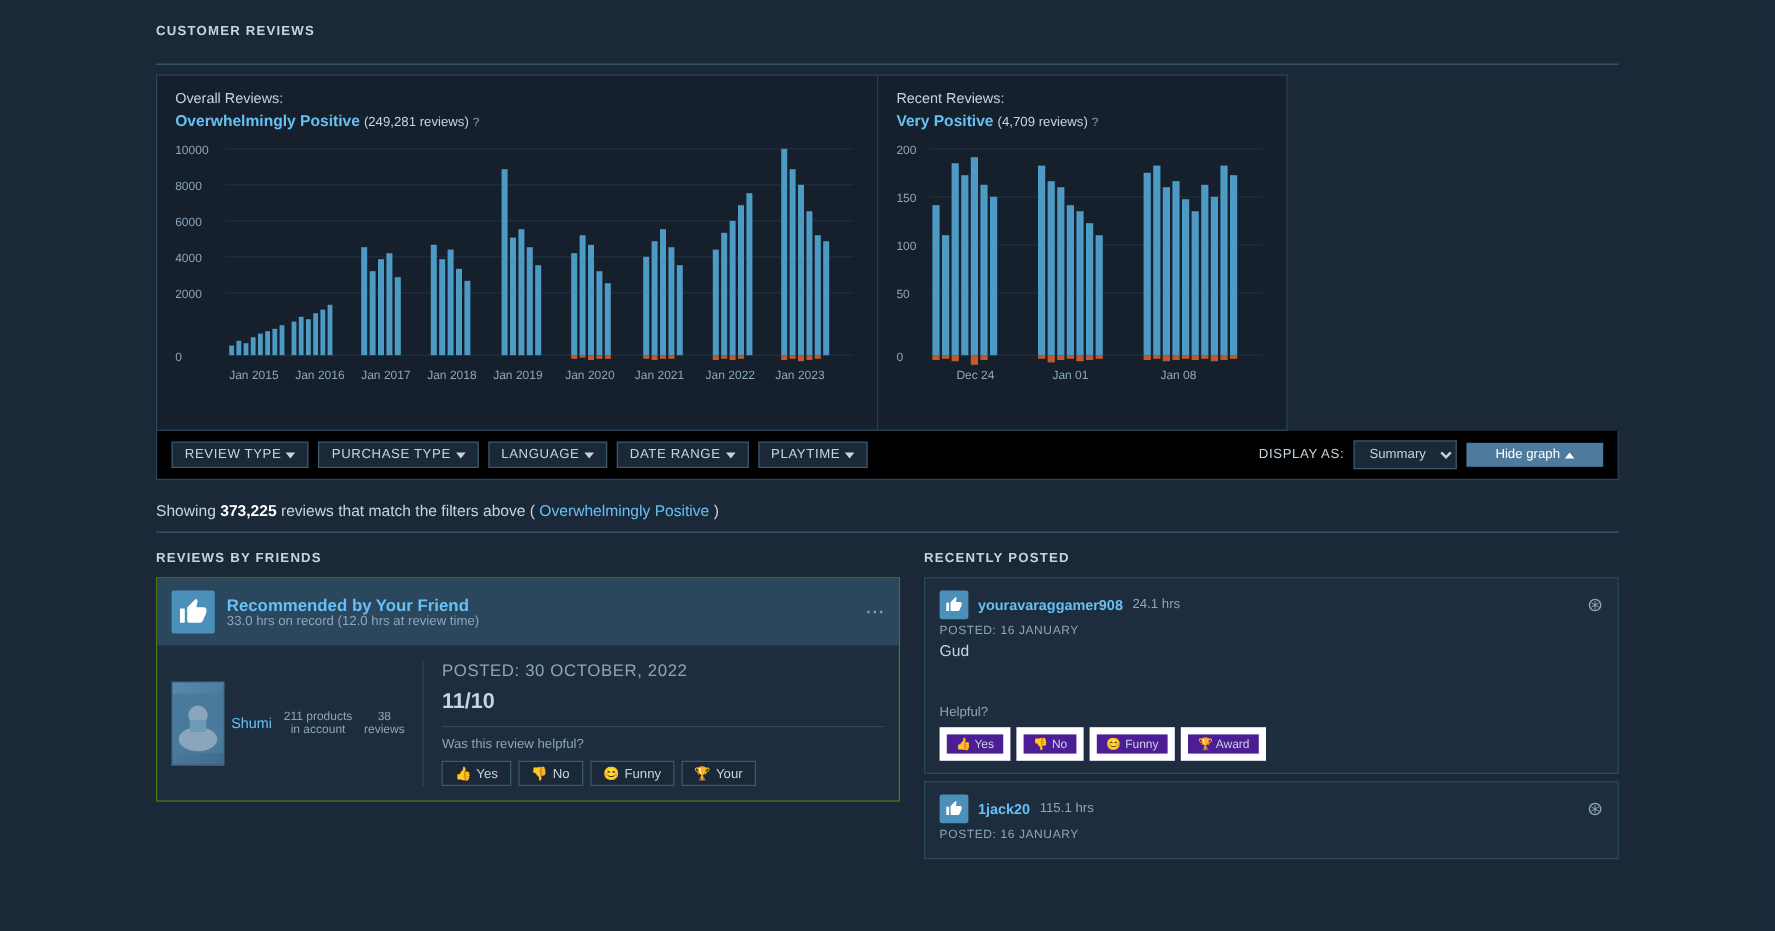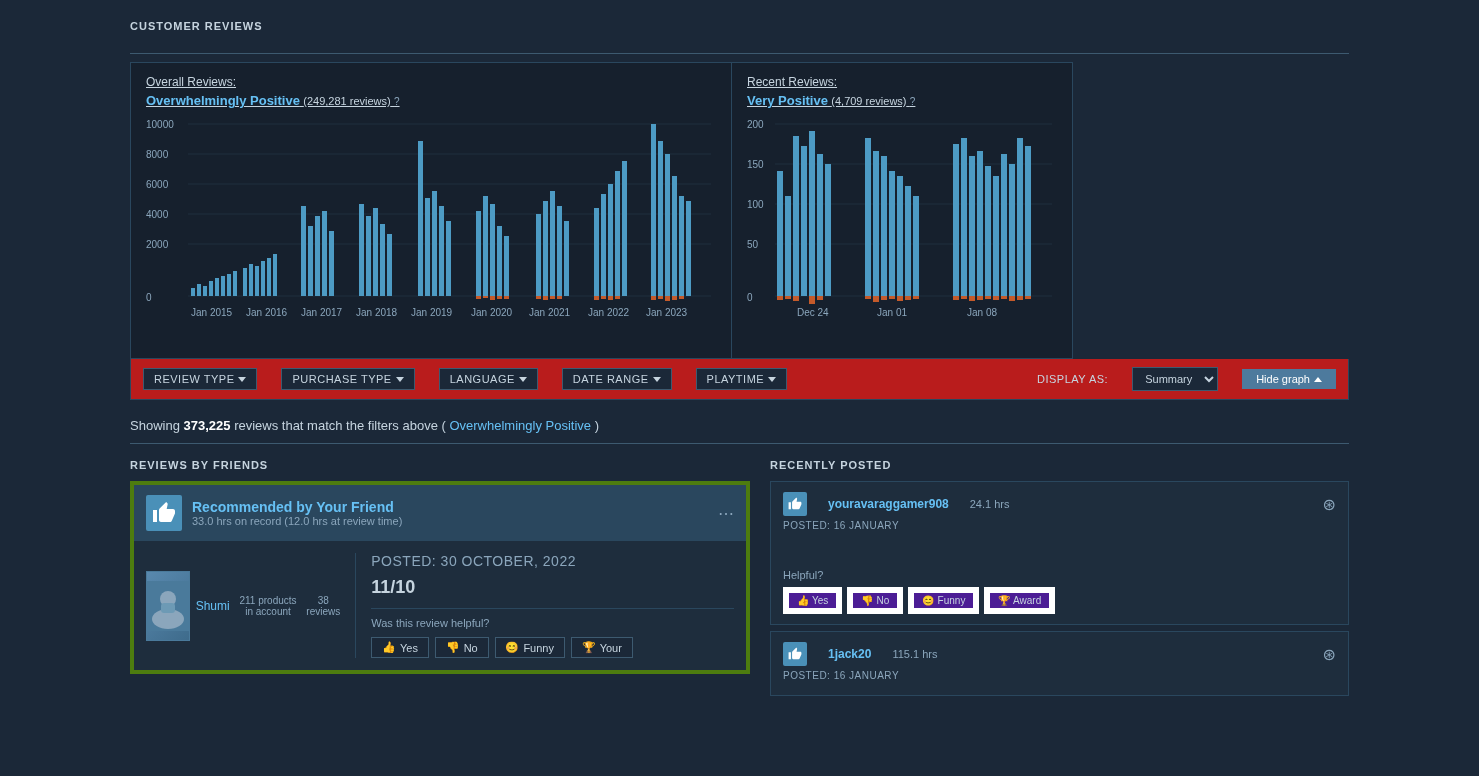--- a/index.html
+++ b/index.html
@@ -27,21 +27,20 @@
       margin-bottom: 8px;
       padding-bottom: 21px;
       border-bottom: 1px solid #3d5a70;
     }
 
     
     .charts-area {
       display: flex;
       gap: 0;
       margin-bottom: 0;
-      text-decoration: underline;
     }
 
     .overall-chart-box {
       background: #16202d;
       border: 1px solid #2a475e;
       flex: 0 0 600px;
       padding: 12px 15px;
     }
 
     .recent-chart-box {
@@ -75,27 +74,27 @@
       position: relative;
       margin-top: 8px;
     }
 
     .chart-svg {
       display: block;
     }
 
     
     .filters-row {
-      background: #b91c1c;
+      background: #000000;
       border: 1px solid #2a475e;
       border-top: none;
       padding: 8px 12px;
       display: flex;
       align-items: center;
-      gap: 24px;
+      gap: 8px;
       flex-wrap: wrap;
     }
 
     .filter-btn {
       background: #1b2838;
       border: 1px solid #3d5a70;
       color: #c6d4df;
       padding: 4px 10px;
       font-size: 11px;
       cursor: pointer;
@@ -119,21 +118,21 @@
       border: 1px solid #3d5a70;
       color: #c6d4df;
       padding: 4px 8px;
       font-size: 11px;
     }
 
     .hide-graph-btn {
       background: #4d7a9d;
       border: none;
       color: #fff;
-      padding: 4px 14px;
+      padding: 4px 24px;
       font-size: 11px;
       cursor: pointer;
       display: flex;
       align-items: center;
       gap: 4px;
     }
 
     
     .showing-reviews {
       padding: 18px 0 10px 0;
@@ -175,21 +174,21 @@
       font-weight: bold;
       letter-spacing: 1px;
       text-transform: uppercase;
       color: #c6d4df;
       margin-bottom: 10px;
     }
 
     
     .friend-review-card {
       background: #1e2d3d;
-      border: 4px solid #4d7c0f;
+      border: 1px solid #4d7c0f;
     }
 
     .friend-review-header {
       background: #2a475e;
       padding: 10px 12px;
       display: flex;
       align-items: center;
       gap: 10px;
     }
 
@@ -319,21 +318,21 @@
     .recent-review-item {
       background: #1e2d3d;
       border: 1px solid #2a475e;
       padding: 10px 12px;
       margin-bottom: 6px;
     }
 
     .recent-review-top {
       display: flex;
       align-items: center;
-      gap: 21px;
+      gap: 8px;
       margin-bottom: 4px;
     }
 
     .recent-thumb {
       width: 24px;
       height: 24px;
       background: #4a90b8;
       border-radius: 2px;
       display: flex;
       align-items: center;
@@ -738,20 +737,21 @@
           <div class="recent-thumb">
             <svg width="14" height="14" viewBox="0 0 24 24" fill="white">
               <path d="M1 21h4V9H1v12zm22-11c0-1.1-.9-2-2-2h-6.31l.95-4.57.03-.32c0-.41-.17-.79-.44-1.06L14.17 1 7.59 7.59C7.22 7.95 7 8.45 7 9v10c0 1.1.9 2 2 2h9c.83 0 1.54-.5 1.84-1.22l3.02-7.05c.09-.23.14-.47.14-.73v-2z"></path>
             </svg>
           </div>
           <span class="recent-username">youravaraggamer908</span>
           <span class="recent-hours">24.1 hrs</span>
           <span class="steam-icon-sm">⊛</span>
         </div>
         <div class="recent-posted-label">POSTED: 16 JANUARY</div>
+        <div class="recent-review-text">Gud</div>
         <div class="recent-helpful">Helpful?</div>
         <div class="recent-actions">
           <button class="recent-action-btn">👍 Yes</button>
           <button class="recent-action-btn">👎 No</button>
           <button class="recent-action-btn">😊 Funny</button>
           <button class="recent-action-btn">🏆 Award</button>
         </div>
       </div>
 
       <div class="recent-review-item">

